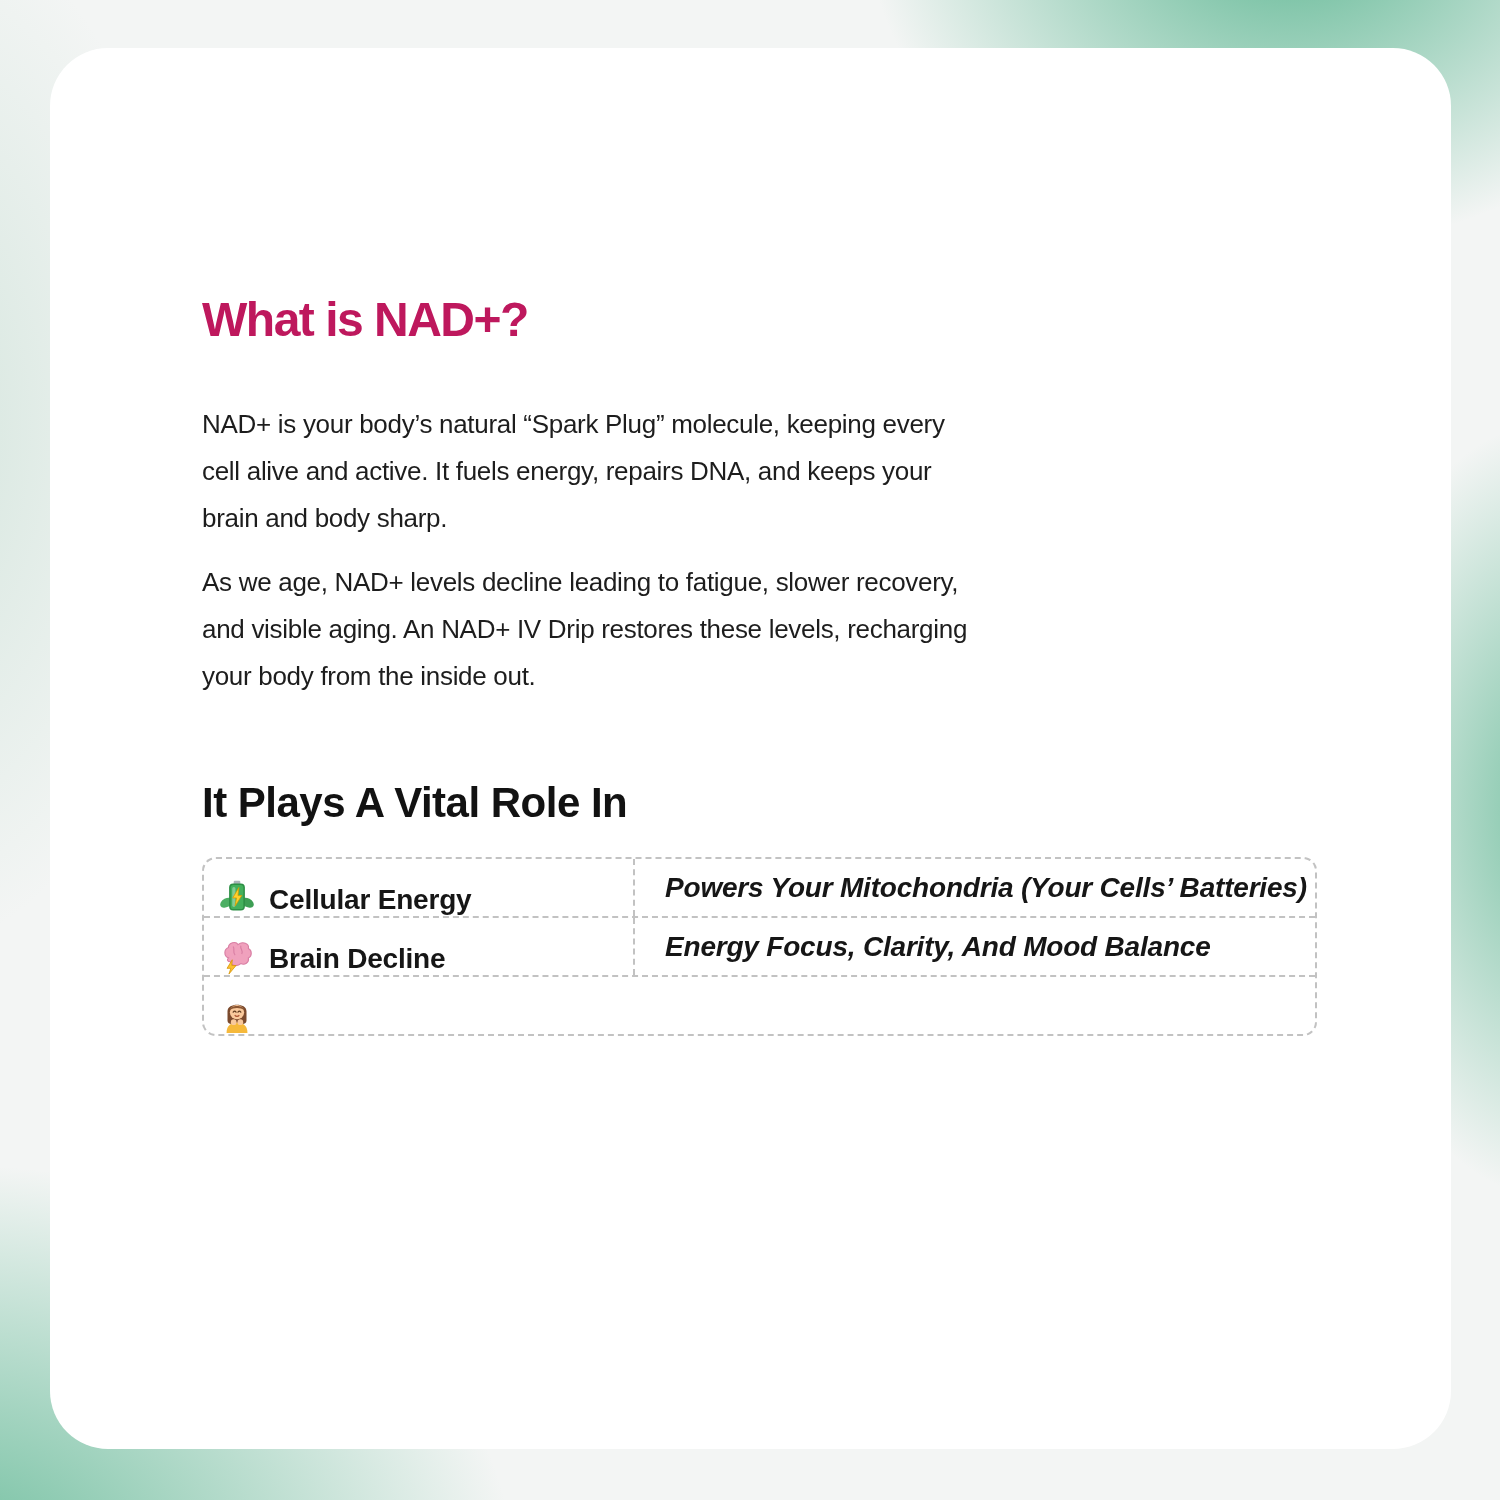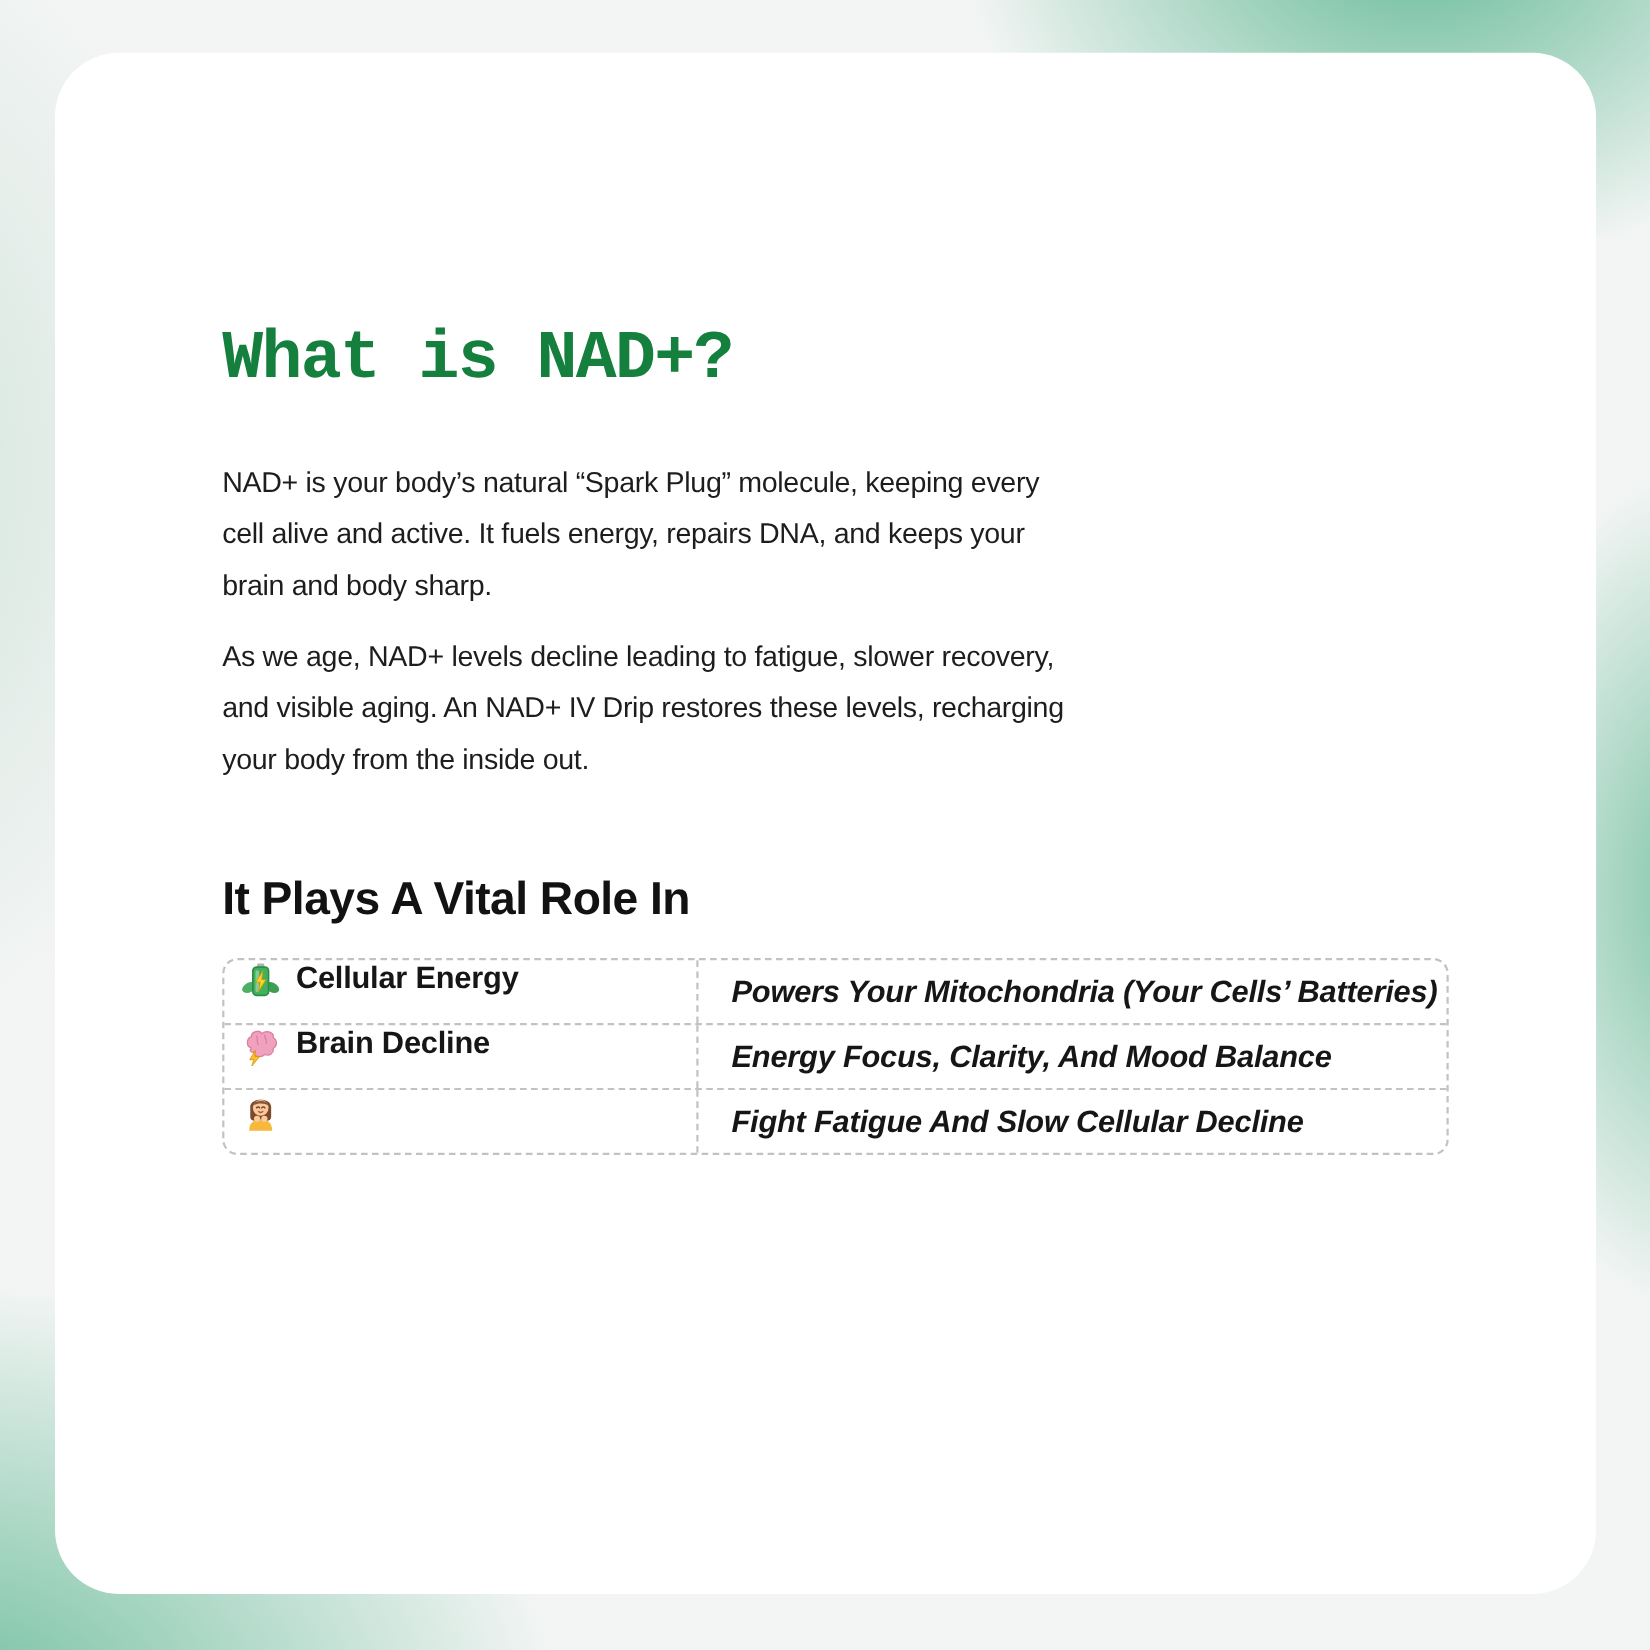--- a/index.html
+++ b/index.html
@@ -22,26 +22,25 @@
     position:absolute;
     left:50px;top:48px;
     width:1401px;height:1401px;
     box-sizing:border-box;
     background:#ffffff;
     border-radius:58px;
     padding:248px 148px 0 152px;
   }
   .title{
     margin:0;
-    font-size:62px;
+    font-size:48px;
     line-height:1;
     font-weight:bold;
     letter-spacing:-1.5px;
-    color:#15803d;
-    font-family:Liberation Mono, monospace;
+    color:#be185d;
   }
   .body-text{
     margin:57px 0 0 0;
     font-size:26px;
     line-height:47px;
     letter-spacing:-0.3px;
     color:#1d1d1d;
     white-space:pre-line;
   }
   .body-text.second{margin-top:17px;}
@@ -64,21 +63,21 @@
   .row{
     display:flex;
     height:57px;
     align-items:stretch;
   }
   .row + .row{border-top:2px dashed #c2c2c2;}
   .cell-left{
     flex:0 0 429px;
     box-sizing:border-box;
     display:flex;
-    align-items:flex-start;
+    align-items:flex-end;
     gap:13px;
     padding-left:14px;
   }
   .cell-right{
     flex:1;
     box-sizing:border-box;
     display:flex;
     align-items:center;
     border-left:2px dashed #c2c2c2;
     padding-left:30px;
@@ -160,20 +159,17 @@
               <path d="M12.5 15 C13 9 27 9 27.5 15 C24 12 16 12 12.5 15 Z" fill="#8a5633"></path>
               <path d="M16 17 q1.5 -2 3 0" stroke="#5f3a1e" fill="none" stroke-width="1.3" stroke-linecap="round"></path>
               <path d="M21 17 q1.5 -2 3 0" stroke="#5f3a1e" fill="none" stroke-width="1.3" stroke-linecap="round"></path>
               <path d="M18 20.5 q2 2 4 0" stroke="#b05b3a" fill="none" stroke-width="1.3" stroke-linecap="round"></path>
               <path d="M9 39 C9 31 14 28 20 28 C26 28 31 31 31 39 Z" fill="#f6b93b"></path>
               <circle cx="16.5" cy="27.5" r="3" fill="#f9c99c"></circle>
               <circle cx="23.5" cy="27.5" r="3" fill="#f9c99c"></circle>
             </svg>
           </span>
         </div>
-        <div class="cell-right">
-          <span class="role-benefit">Fight Fatigue And Slow Cellular Decline</span>
-        </div>
       </div>
 
     </div>
   </div>
 </div>
 
 </body></html>

